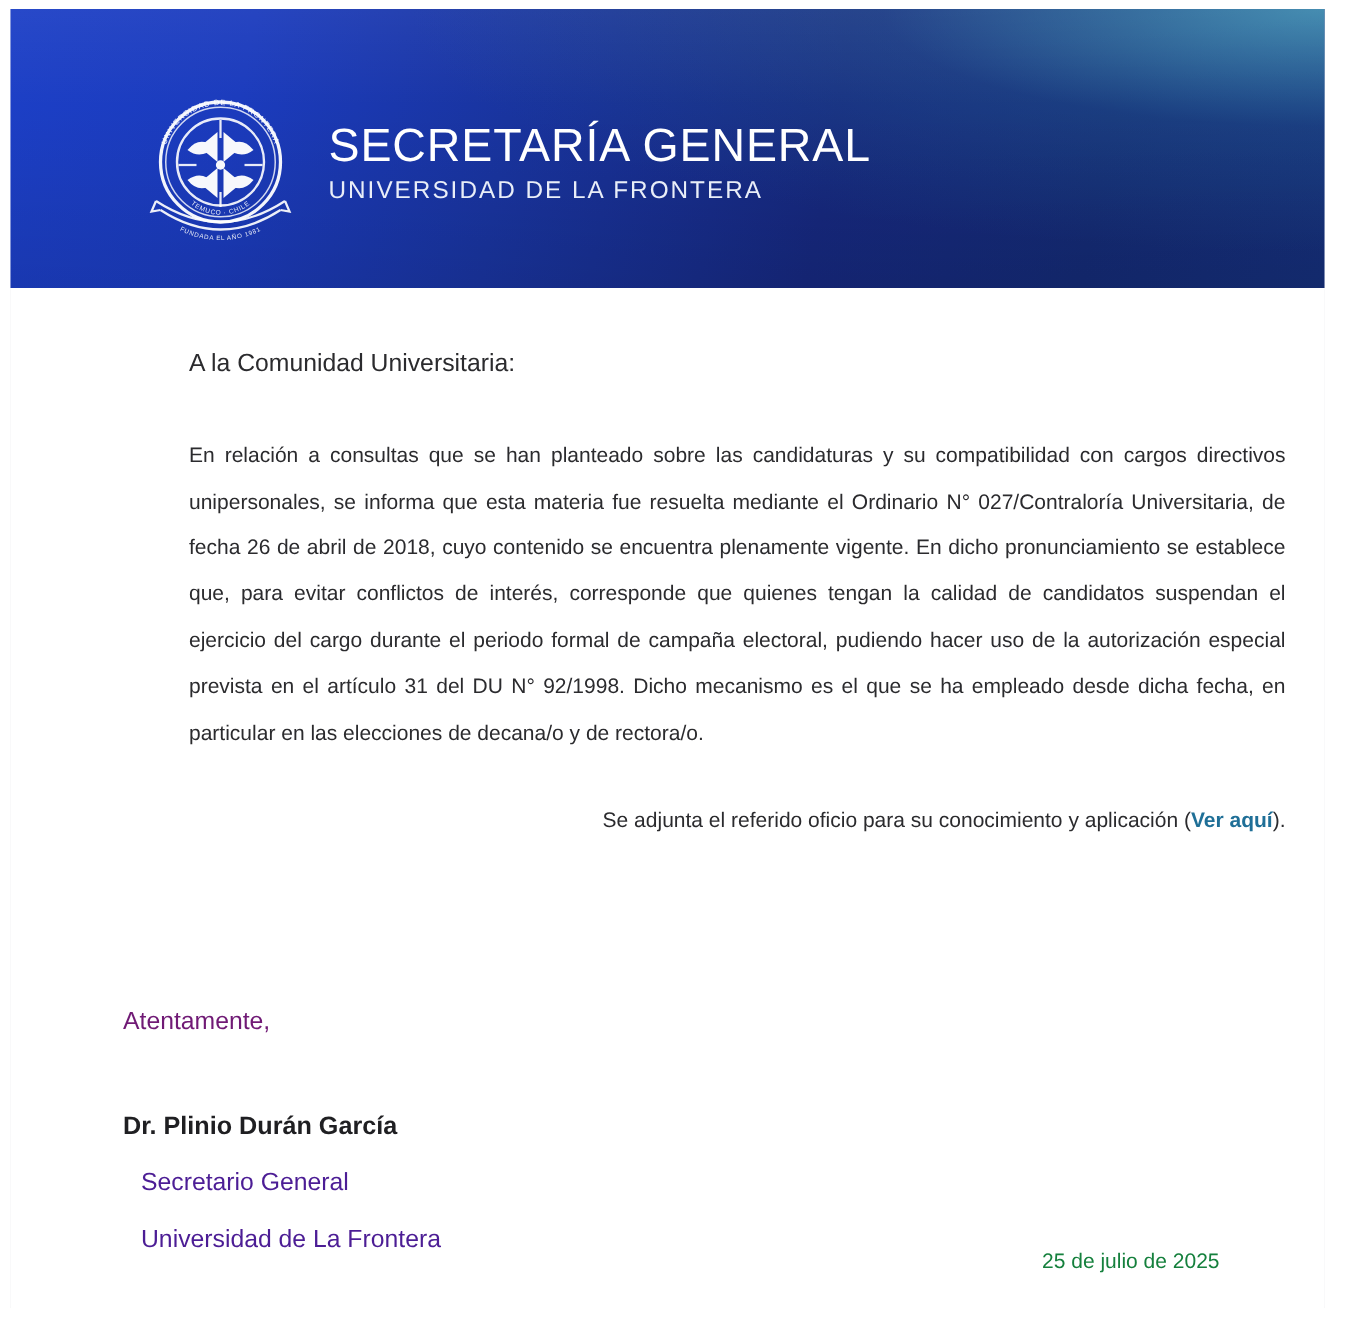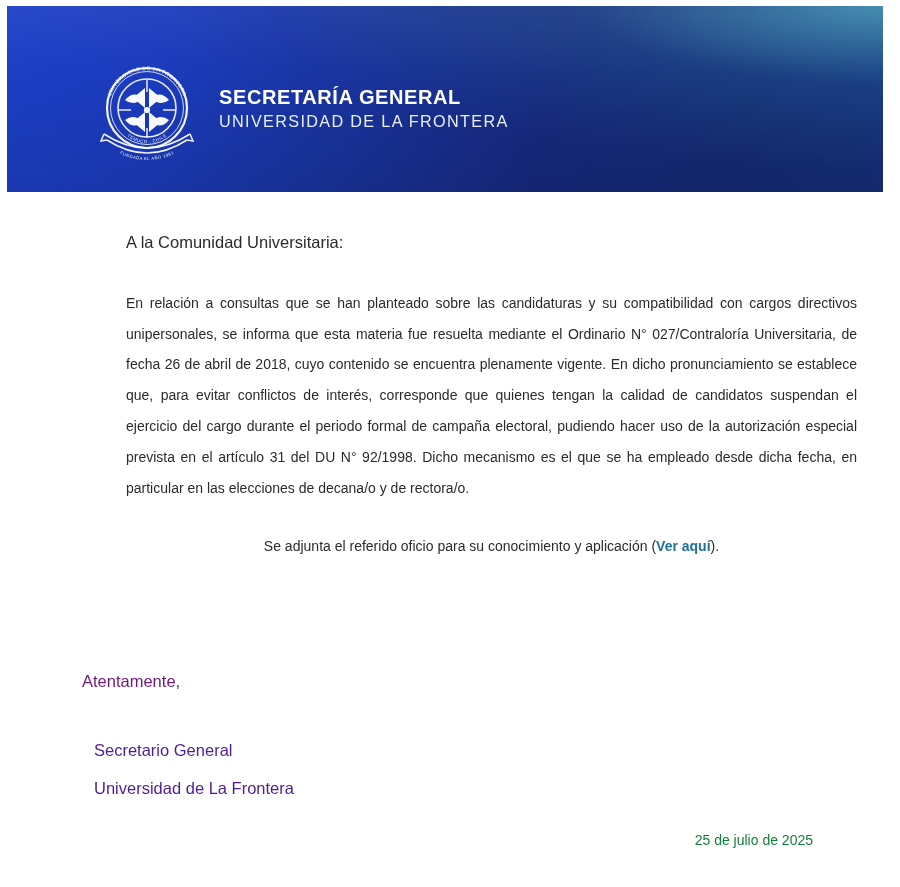--- a/index.html
+++ b/index.html
@@ -75,22 +75,22 @@
   }
   .crest svg { display: block; width: 104px; height: 104px; }
 
   .header-titles {
     display: flex;
     flex-direction: column;
     justify-content: center;
     padding-bottom: 2px;
   }
   .title-main {
-    font-size: 20px;
-    font-weight: 700;
+    font-size: 31px;
+    font-weight: 400;
     letter-spacing: 0.6px;
     color: #ffffff;
     line-height: 1.05;
     white-space: nowrap;
   }
   .title-sub {
     font-size: 16.2px;
     font-weight: 400;
     letter-spacing: 1.35px;
     color: #e9eef8;
@@ -130,21 +130,21 @@
     color: #2b2b2e;
     line-height: 30.8px;
     text-align: justify;
     text-justify: inter-word;
     margin: 0 0 26px 0;
     hyphens: none;
   }
   .para:last-child { margin-bottom: 0; }
 
   .para-attached {
-    text-align: center;
+    text-align: right;
     margin-top: 28px;
     margin-bottom: 0;
   }
 
   .link {
     color: #1f6f97;
     font-weight: 600;
     text-decoration: none;
     cursor: pointer;
   }
@@ -268,20 +268,21 @@
       <p class="para">En relación a consultas que se han planteado sobre las candidaturas y su compatibilidad con cargos directivos unipersonales, se informa que esta materia fue resuelta mediante el Ordinario N° 027/Contraloría Universitaria, de fecha 26 de abril de 2018, cuyo contenido se encuentra plenamente vigente. En dicho pronunciamiento se establece que, para evitar conflictos de interés, corresponde que quienes tengan la calidad de candidatos suspendan el ejercicio del cargo durante el periodo formal de campaña electoral, pudiendo hacer uso de la autorización especial prevista en el artículo 31 del DU N° 92/1998.  Dicho mecanismo es el que se ha empleado desde dicha fecha, en particular en las elecciones de decana/o y de rectora/o.</p>
 
       <p class="para para-attached">
         <span>Se adjunta el referido oficio para su conocimiento y aplicación </span><span>(</span><a class="link" href="#">Ver aquí</a><span>).</span>
       </p>
 
     </div>
 
     <div class="closing">
       <p class="closing-salute">Atentamente,</p>
+      <p class="sig-name">Dr. Plinio Durán García</p>
       <p class="sig-role">Secretario General</p>
       <p class="sig-org">Universidad de La Frontera</p>
     </div>
 
     <div class="date-line">25 de julio de 2025</div>
 
   </div>
 
 </div>
 

